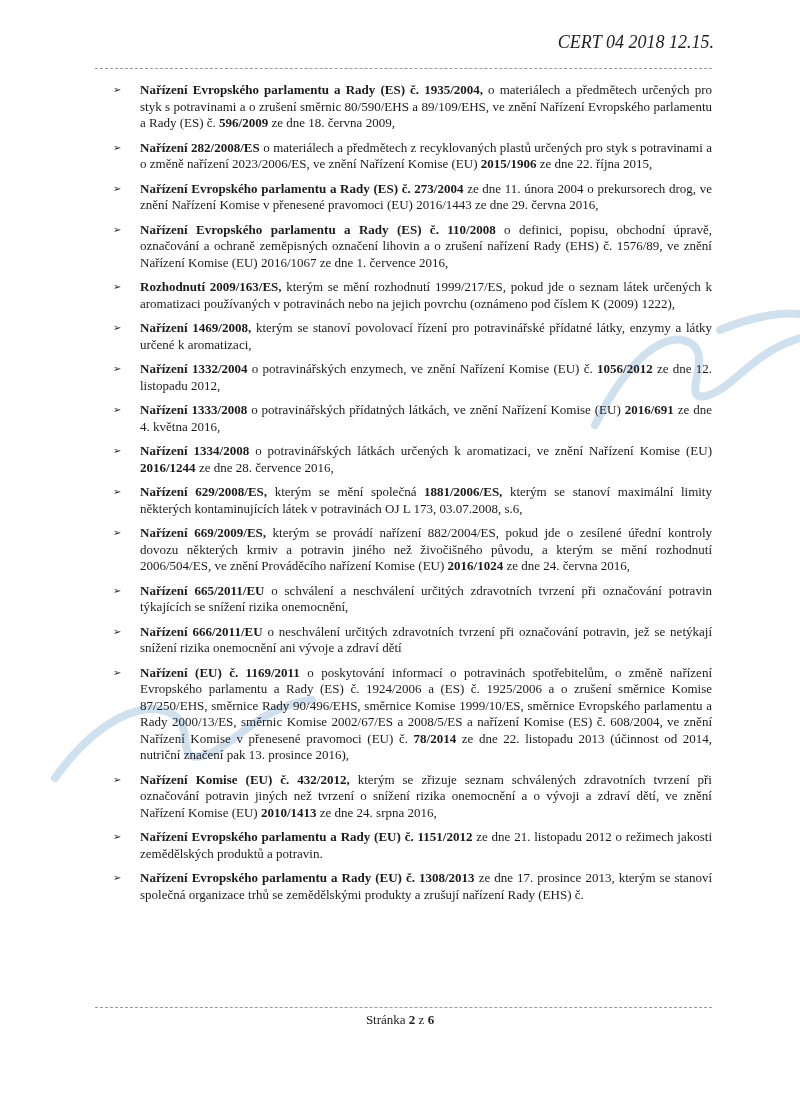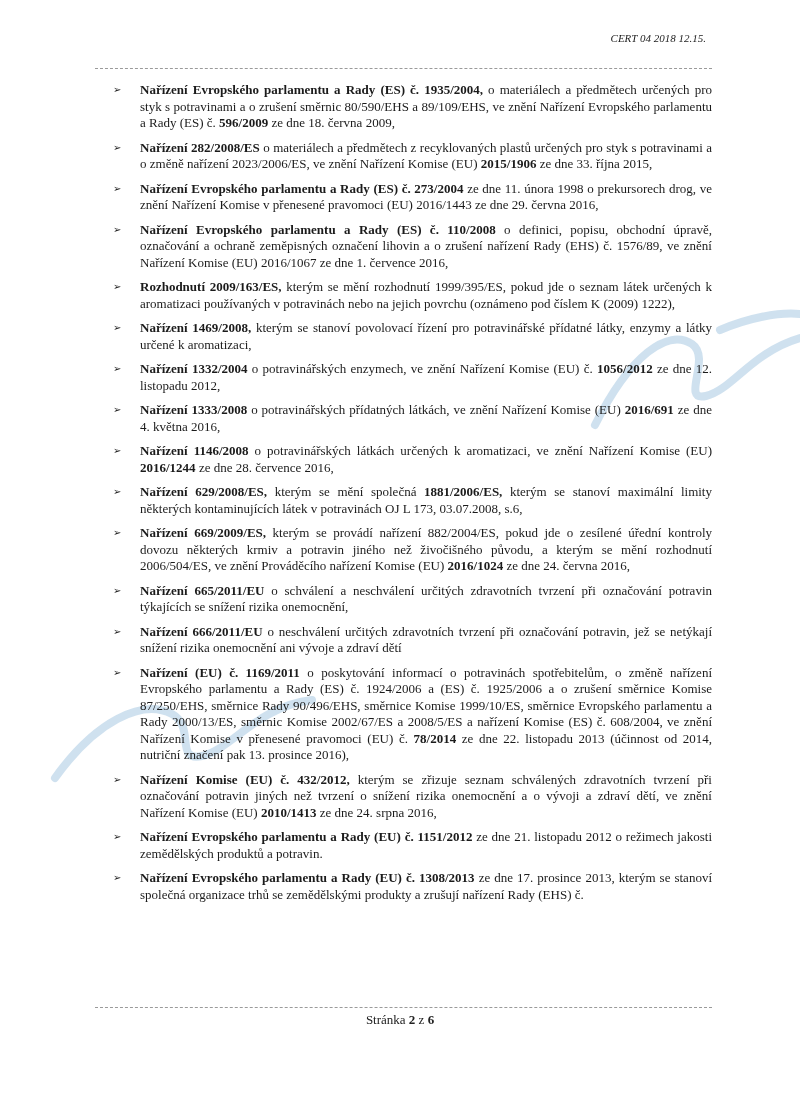--- a/index.html
+++ b/index.html
@@ -8,22 +8,22 @@
     width:800px;height:1100px;
     margin:0 auto;
     background:#ffffff;
     font-family:"Liberation Serif", serif;
     color:#1b1b1b;
     overflow:hidden;
   }
   .watermark-svg{position:absolute;left:0;top:0;z-index:0;pointer-events:none;}
   .content-layer{position:relative;z-index:1;}
   .doc-ref{
-    position:absolute;top:32px;right:94px;
-    font-style:italic;font-size:11px;color:#222;
+    position:absolute;top:32px;right:86px;
+    font-style:italic;font-size:18px;color:#222;
   }
   .header-rule{
     position:absolute;top:68px;left:95px;right:88px;
     border-top:1.5px dashed #9a9a9a;
   }
   .list-wrap{
     position:absolute;top:82px;left:100px;width:612px;
   }
   .item{display:flex;margin-bottom:8px;}
   .bullet{
@@ -64,49 +64,49 @@
 
     <div class="header-rule"></div>
 
     <div class="list-wrap">
         <div class="item">
           <span class="bullet">➢</span>
           <span class="itext"><span class="b">Nařízení Evropského parlamentu a Rady (ES) č. 1935/2004,</span><span> o materiálech a předmětech určených pro styk s potravinami a o zrušení směrnic 80/590/EHS a 89/109/EHS, ve znění Nařízení Evropského parlamentu a Rady (ES) č. </span><span class="b">596/2009</span><span> ze dne 18. června 2009,</span></span>
         </div>
         <div class="item">
           <span class="bullet">➢</span>
-          <span class="itext"><span class="b">Nařízení 282/2008/ES</span><span> o materiálech a předmětech z recyklovaných plastů určených pro styk s potravinami a o změně nařízení 2023/2006/ES, ve znění Nařízení Komise (EU) </span><span class="b">2015/1906</span><span> ze dne 33. října 2015,</span></span>
+          <span class="itext"><span class="b">Nařízení 282/2008/ES</span><span> o materiálech a předmětech z recyklovaných plastů určených pro styk s potravinami a o změně nařízení 2023/2006/ES, ve znění Nařízení Komise (EU) </span><span class="b">2015/1906</span><span> ze dne 22. října 2015,</span></span>
         </div>
         <div class="item">
           <span class="bullet">➢</span>
-          <span class="itext"><span class="b">Nařízení Evropského parlamentu a Rady (ES) č. 273/2004</span><span> ze dne 11. února 1998 o prekursorech drog, ve znění Nařízení Komise v přenesené pravomoci (EU) 2016/1443 ze dne 29. června 2016,</span></span>
+          <span class="itext"><span class="b">Nařízení Evropského parlamentu a Rady (ES) č. 273/2004</span><span> ze dne 11. února 2004 o prekursorech drog, ve znění Nařízení Komise v přenesené pravomoci (EU) 2016/1443 ze dne 29. června 2016,</span></span>
         </div>
         <div class="item">
           <span class="bullet">➢</span>
           <span class="itext"><span class="b">Nařízení Evropského parlamentu a Rady (ES) č. 110/2008</span><span> o definici, popisu, obchodní úpravě, označování a ochraně zeměpisných označení lihovin a o zrušení nařízení Rady (EHS) č. 1576/89, ve znění Nařízení Komise (EU) 2016/1067 ze dne 1. července 2016,</span></span>
         </div>
         <div class="item">
           <span class="bullet">➢</span>
-          <span class="itext"><span class="b">Rozhodnutí 2009/163/ES,</span><span> kterým se mění rozhodnutí 1999/395/ES, pokud jde o seznam látek určených k aromatizaci používaných v potravinách nebo na jejich povrchu (oznámeno pod číslem K (2009) 1222),</span></span>
+          <span class="itext"><span class="b">Rozhodnutí 2009/163/ES,</span><span> kterým se mění rozhodnutí 1999/217/ES, pokud jde o seznam látek určených k aromatizaci používaných v potravinách nebo na jejich povrchu (oznámeno pod číslem K (2009) 1222),</span></span>
         </div>
         <div class="item">
           <span class="bullet">➢</span>
           <span class="itext"><span class="b">Nařízení 1469/2008,</span><span> kterým se stanoví povolovací řízení pro potravinářské přídatné látky, enzymy a látky určené k aromatizaci,</span></span>
         </div>
         <div class="item">
           <span class="bullet">➢</span>
           <span class="itext"><span class="b">Nařízení 1332/2004</span><span> o potravinářských enzymech, ve znění Nařízení Komise (EU) č. </span><span class="b">1056/2012</span><span> ze dne 12. listopadu 2012,</span></span>
         </div>
         <div class="item">
           <span class="bullet">➢</span>
           <span class="itext"><span class="b">Nařízení 1333/2008</span><span> o potravinářských přídatných látkách, ve znění Nařízení Komise (EU) </span><span class="b">2016/691</span><span> ze dne 4. května 2016,</span></span>
         </div>
         <div class="item">
           <span class="bullet">➢</span>
-          <span class="itext"><span class="b">Nařízení 1146/2008</span><span> o potravinářských látkách určených k aromatizaci, ve znění Nařízení Komise (EU) </span><span class="b">2016/1244</span><span> ze dne 28. července 2016,</span></span>
+          <span class="itext"><span class="b">Nařízení 1334/2008</span><span> o potravinářských látkách určených k aromatizaci, ve znění Nařízení Komise (EU) </span><span class="b">2016/1244</span><span> ze dne 28. července 2016,</span></span>
         </div>
         <div class="item">
           <span class="bullet">➢</span>
           <span class="itext"><span class="b">Nařízení 629/2008/ES,</span><span> kterým se mění společná </span><span class="b">1881/2006/ES,</span><span> kterým se stanoví maximální limity některých kontaminujících látek v potravinách OJ L 173, 03.07.2008, s.6,</span></span>
         </div>
         <div class="item">
           <span class="bullet">➢</span>
           <span class="itext"><span class="b">Nařízení 669/2009/ES,</span><span> kterým se provádí nařízení 882/2004/ES, pokud jde o zesílené úřední kontroly dovozu některých krmiv a potravin jiného než živočišného původu, a kterým se mění rozhodnutí 2006/504/ES, ve znění Prováděcího nařízení Komise (EU) </span><span class="b">2016/1024</span><span> ze dne 24. června 2016,</span></span>
         </div>
         <div class="item">

